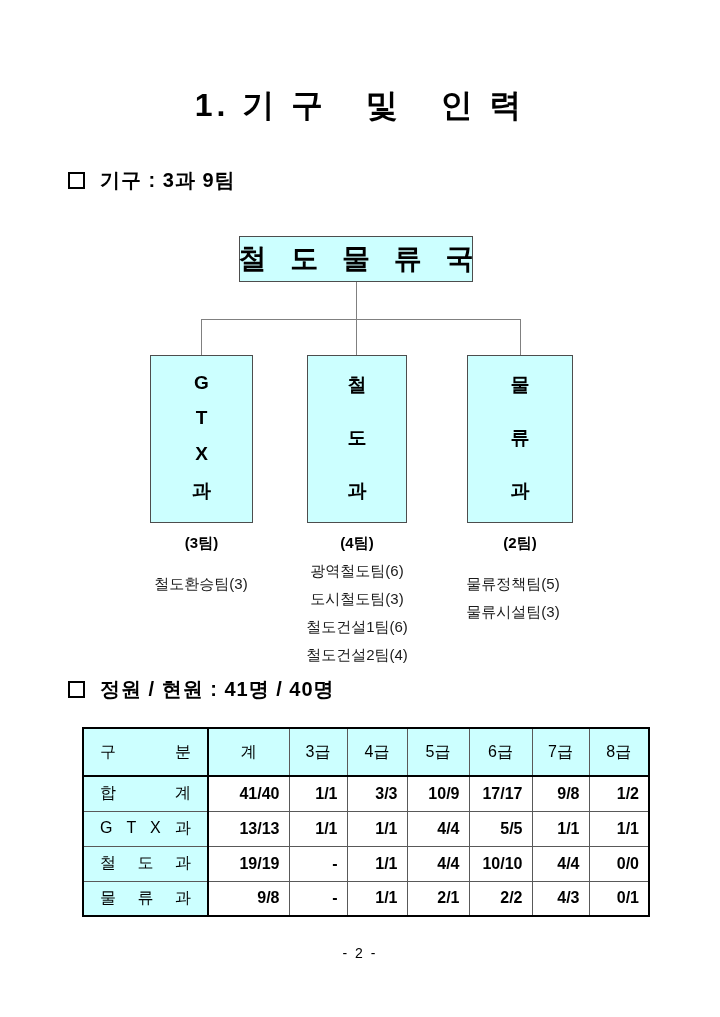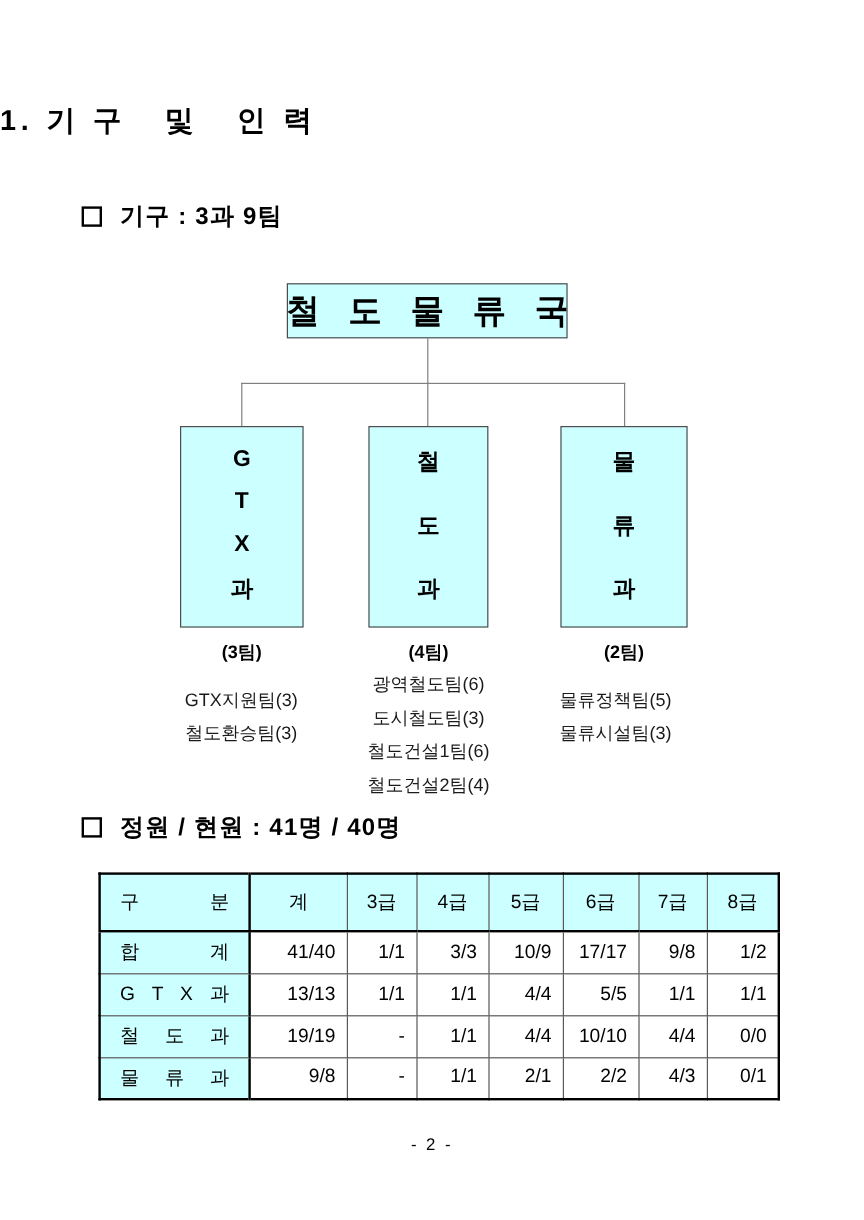--- a/index.html
+++ b/index.html
@@ -12,22 +12,22 @@
     margin: 0 auto;
     background: #ffffff;
     color: #000;
     overflow: hidden;
   }
 
   
   .doc-title {
     position: absolute;
     top: 84px; left: 0; right: 0;
-    text-align: left;
-    font-size: 24px;
+    text-align: center;
+    font-size: 32px;
     font-weight: bold;
     letter-spacing: 4px;
     white-space: pre;
   }
 
   
   .section-heading {
     position: absolute;
     left: 68px;
     display: flex;
@@ -129,20 +129,21 @@
     background: #CCFFFF !important;
     border-right: 2px solid #000;
     text-align: justify;
     text-align-last: justify;
     padding: 0 16px;
     white-space: pre;
   }
   .personnel-table .num-cell {
     text-align: right;
     padding-right: 9px;
+    font-weight: bold;
   }
   .personnel-table thead .num-head { text-align: center; padding: 0; }
 
   
   .page-footer {
     position: absolute;
     top: 945px; left: 0; right: 0;
     text-align: center;
     font-size: 14px;
     letter-spacing: 2px;
@@ -184,21 +185,20 @@
     <span>물</span>
     <span>류</span>
     <span>과</span>
   </div>
 
   <div class="team-count" id="team-count-0">(3팀)</div>
   <div class="team-count" id="team-count-1">(4팀)</div>
   <div class="team-count" id="team-count-2">(2팀)</div>
 
   <div class="team-list" id="team-list-0">
-    <div>GTX지원팀(3)</div>
     <div>철도환승팀(3)</div>
   </div>
   <div class="team-list" id="team-list-1">
     <div>광역철도팀(6)</div>
     <div>도시철도팀(3)</div>
     <div>철도건설1팀(6)</div>
     <div>철도건설2팀(4)</div>
   </div>
   <div class="team-list" id="team-list-2">
     <div>물류정책팀(5)</div>

